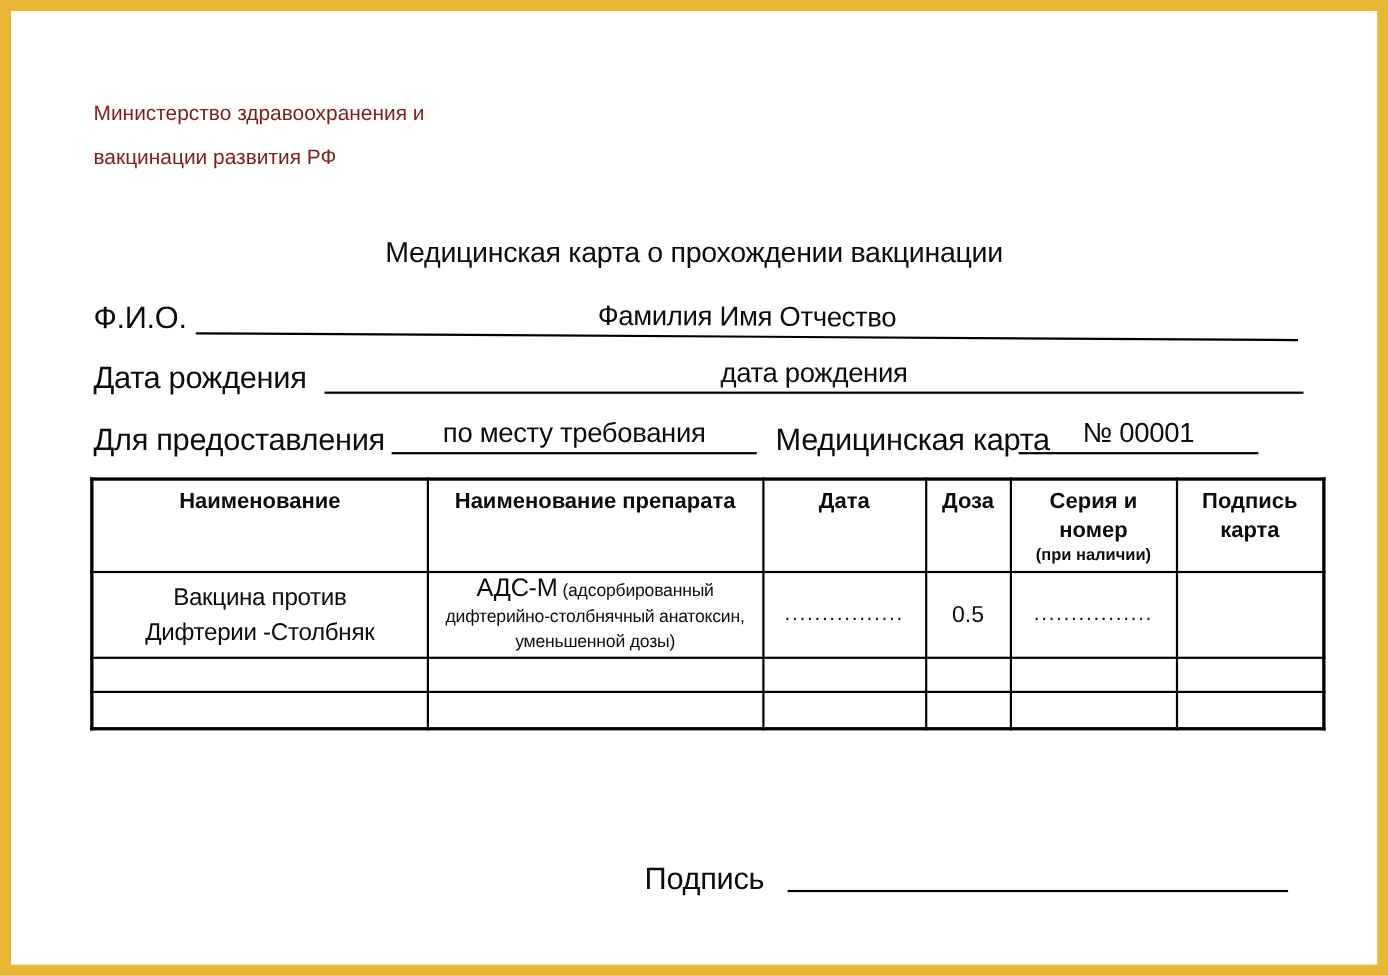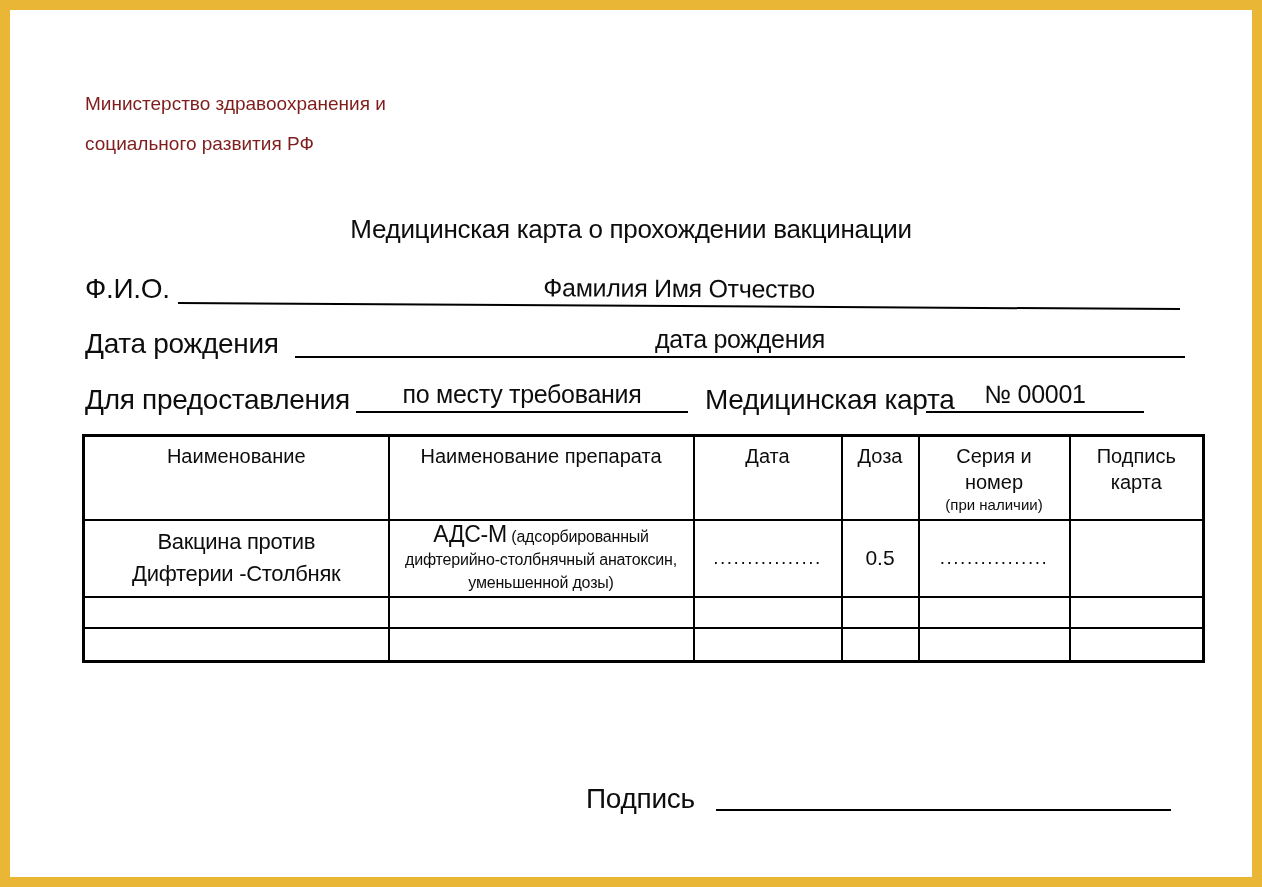--- a/index.html
+++ b/index.html
@@ -71,21 +71,21 @@
   }
   .vax-table th, .vax-table td {
     border: 2px solid #000;
     text-align: center;
     overflow: hidden;
   }
   .vax-table th {
     vertical-align: top;
     padding-top: 6px;
     font-size: 20px;
-    font-weight: normal;
+    font-weight: bold;
     line-height: 26px;
   }
   .vax-table td { vertical-align: middle; }
   tr.hrow { height: 84px; }
   tr.r1   { height: 64px; }
   tr.r2   { height: 31px; }
   tr.r3   { height: 34px; }
 
   .blk { display: block; }
   .small-note { font-size: 15px; line-height: 20px; }
@@ -100,21 +100,21 @@
   .sig-label { left: 576px; top: 773px; }
   .sig-line  { left: 706px; top: 768px; width: 455px; height: 33px; }
 </style>
 </head>
 <body>
 
 <div class="page">
 
   <div class="abs ministry">
     <div>Министерство здравоохранения и</div>
-    <div>социального развития РФ</div>
+    <div>вакцинации развития РФ</div>
   </div>
 
   <div class="abs title">Медицинская карта о прохождении вакцинации</div>
 
   <div class="abs label fio-label">Ф.И.О.</div>
   <div class="abs fill-line fio-line">
     <span class="fill-value">Фамилия Имя Отчество</span>
   </div>
 
   <div class="abs label dob-label">Дата рождения</div>

